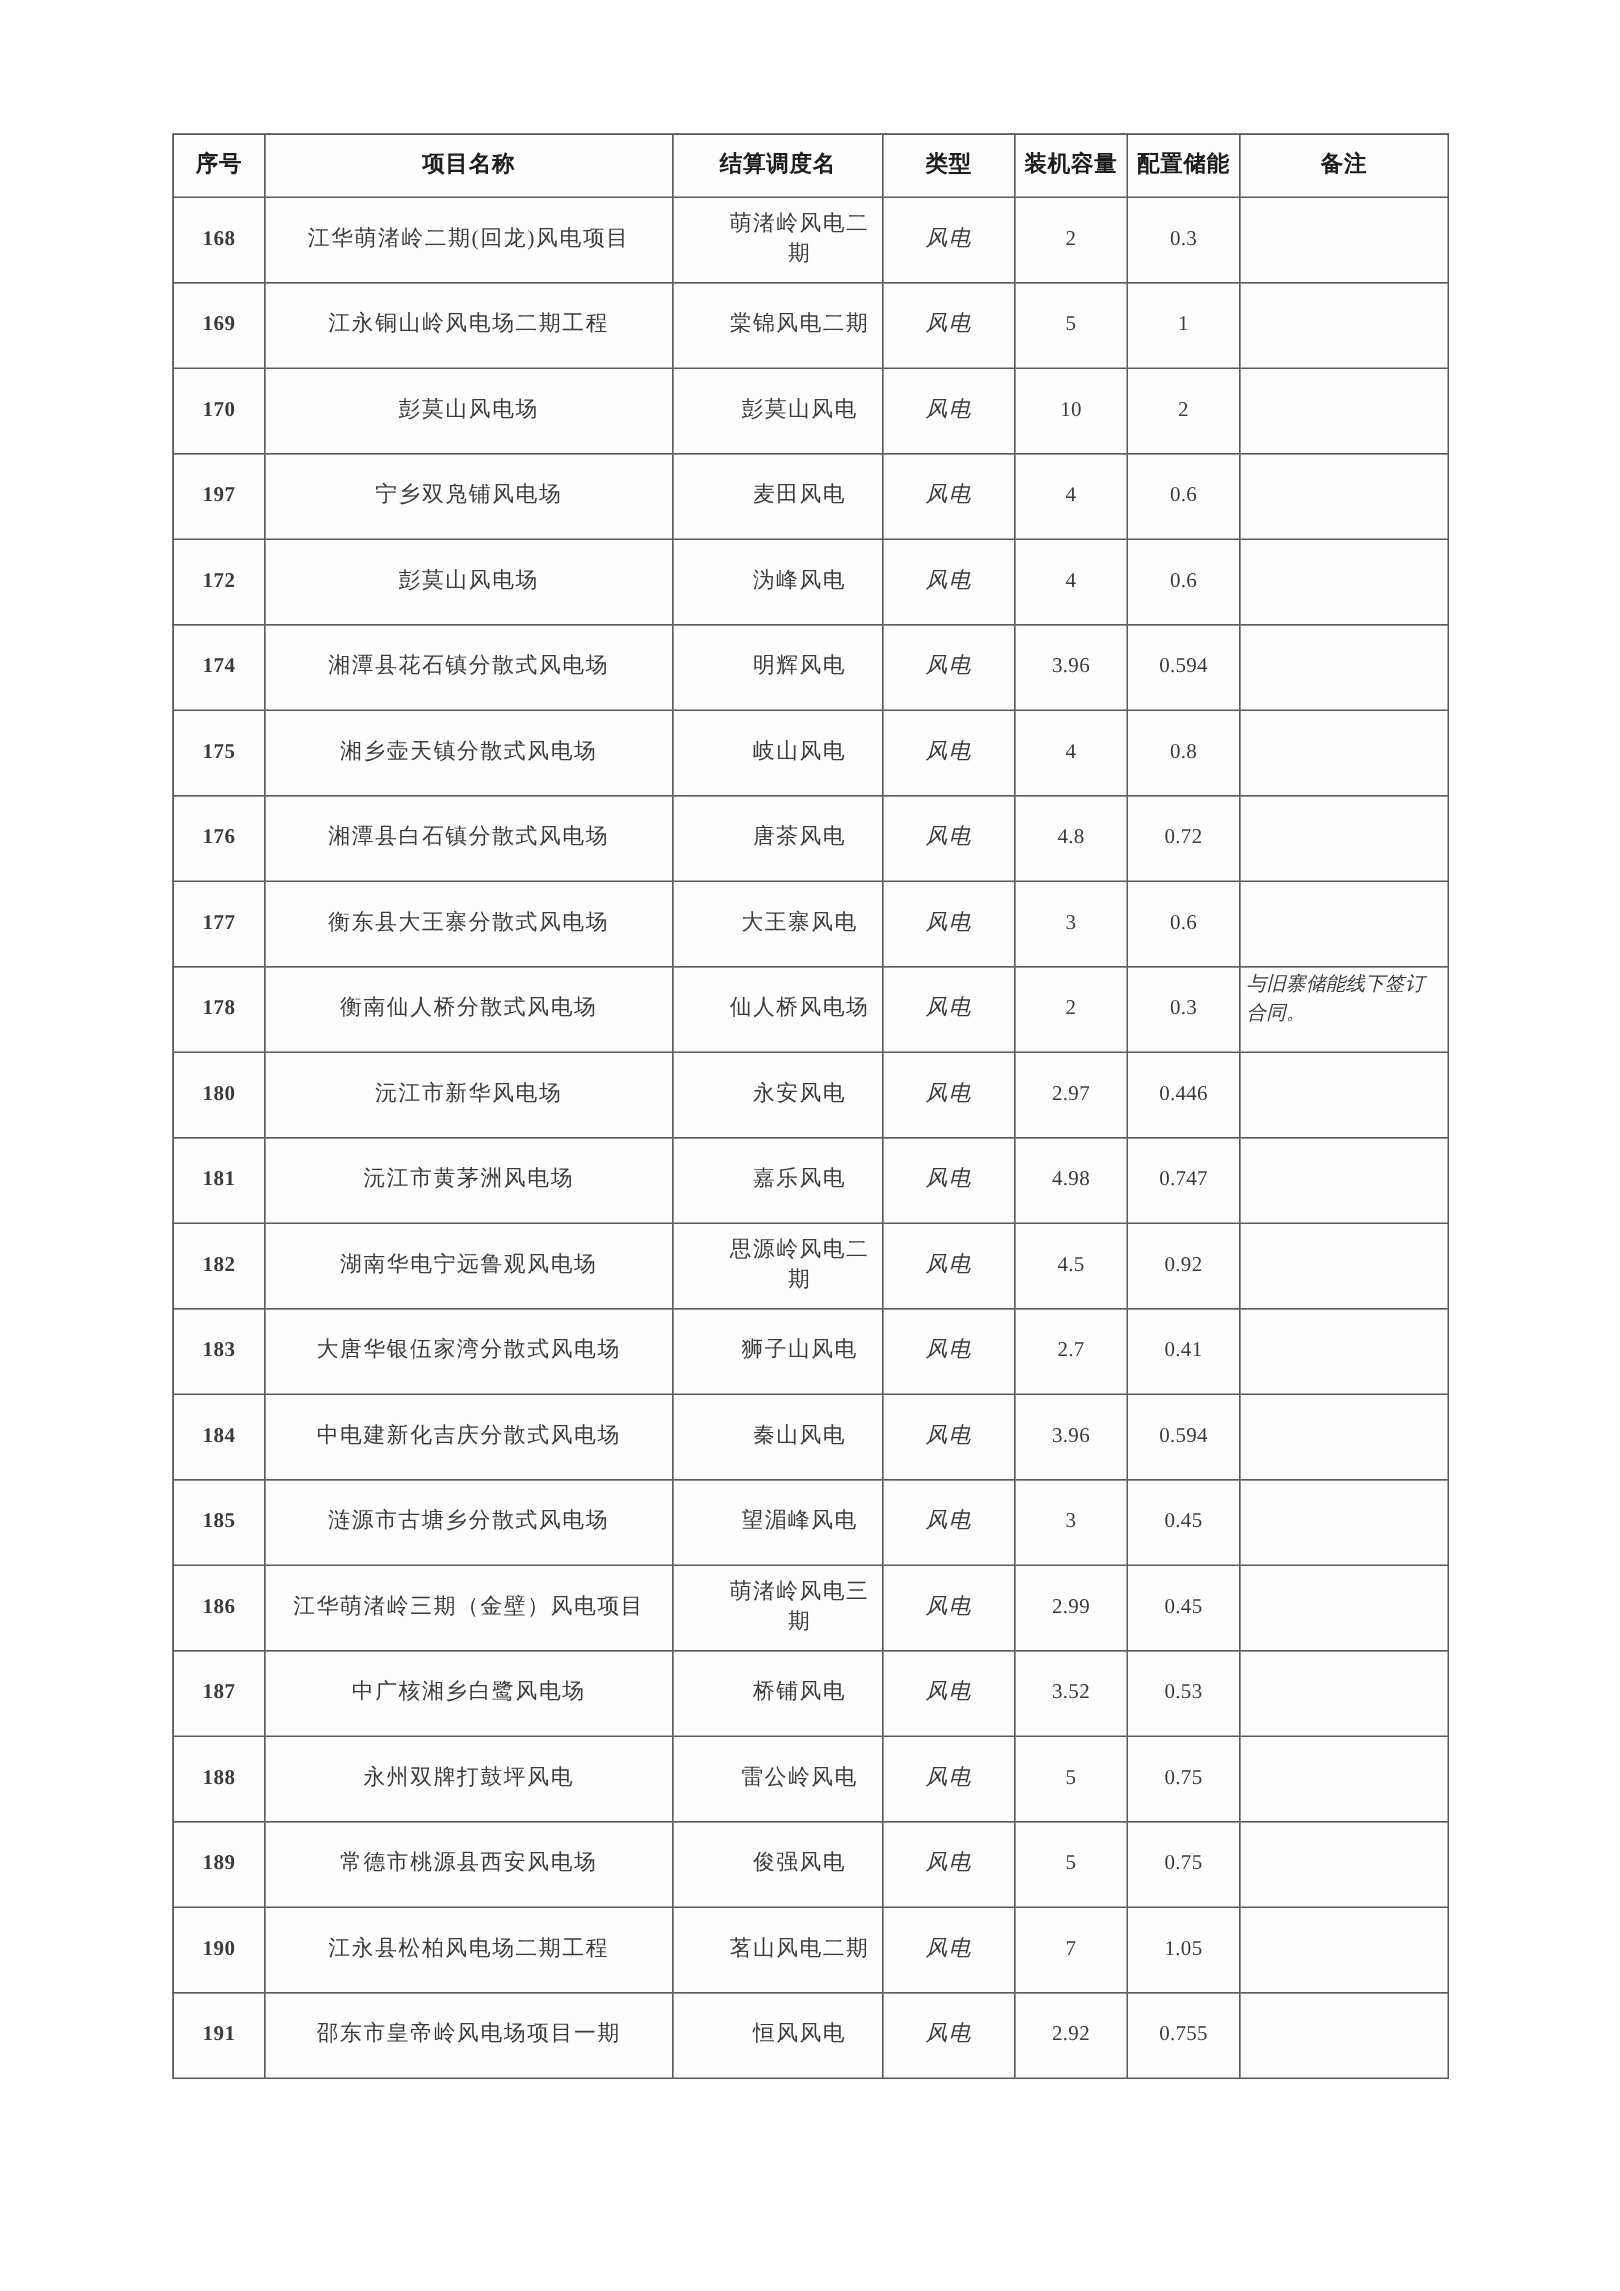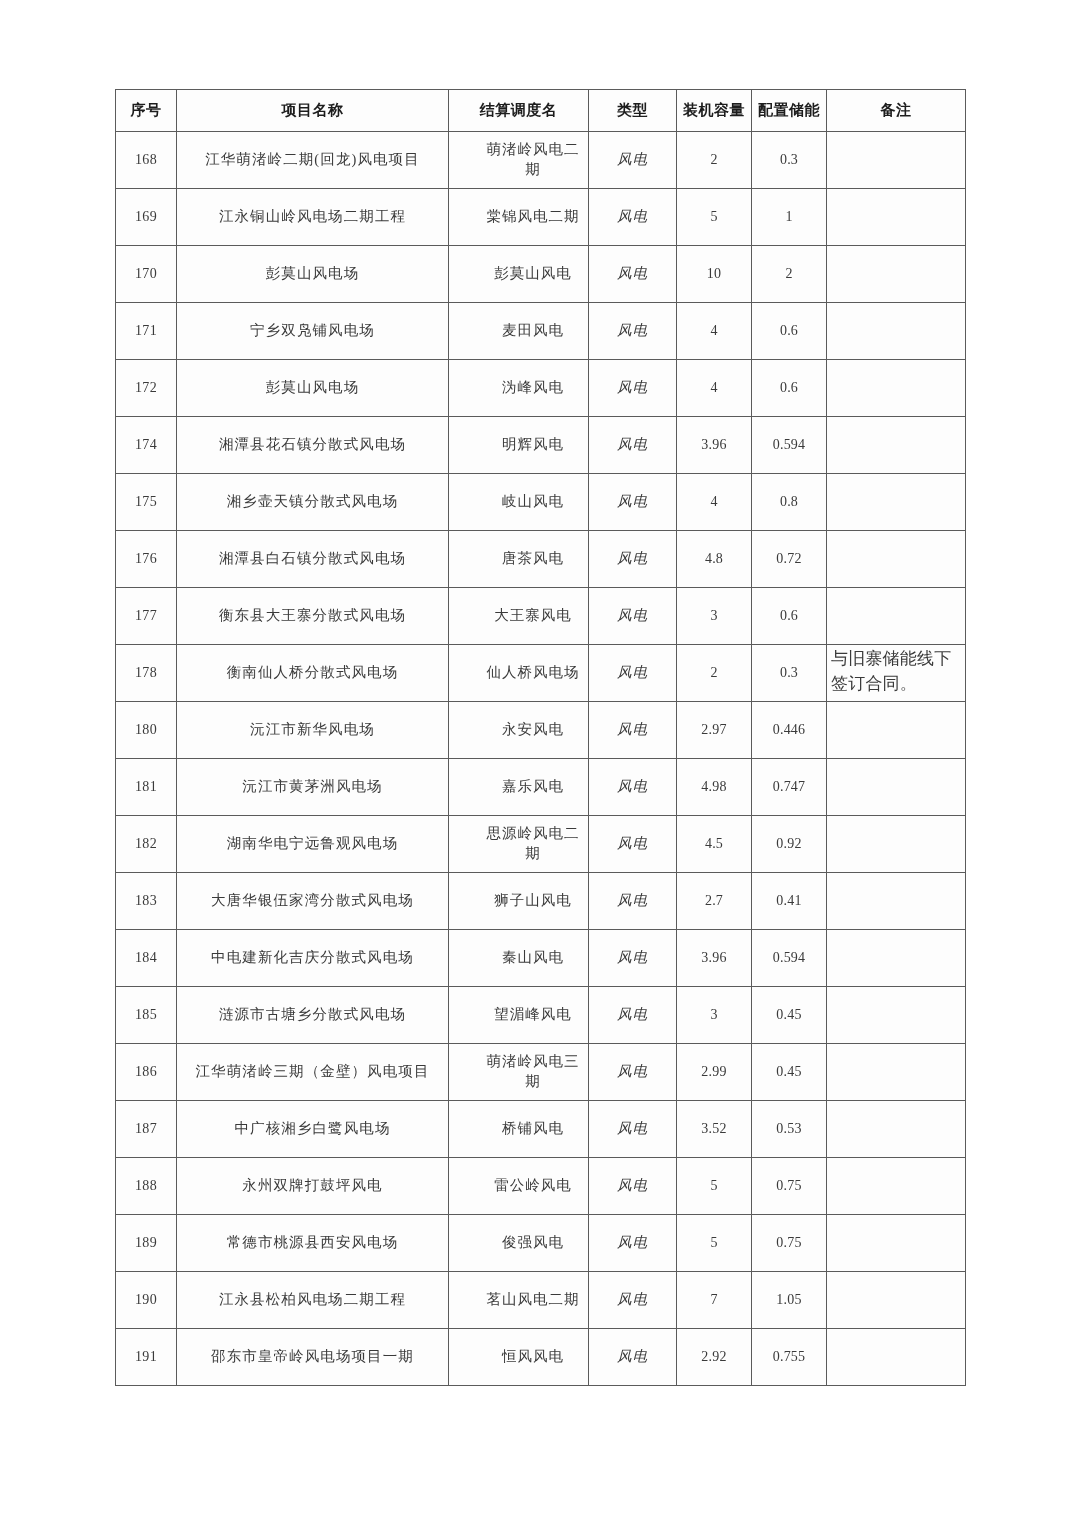--- a/index.html
+++ b/index.html
@@ -62,32 +62,34 @@
   table.grid tbody td {
     height: 52px;
     font-size: 14.5px;
     letter-spacing: 0.6px;
     font-weight: 400;
     color: #3a3a3a;
   }
   table.grid tbody td.seq {
     font-size: 14px;
     letter-spacing: 0.3px;
+    font-weight: bold;
   }
   table.grid tbody td.num {
     font-size: 14px;
     letter-spacing: 0.2px;
   }
   table.grid tbody td.remark {
     text-align: left;
-    font-size: 17px;
+    font-size: 13px;
     letter-spacing: 0.2px;
     line-height: 1.45;
     padding: 2px 4px;
     vertical-align: top;
+    font-style: italic;
   }
   table.grid tbody td.type {
     letter-spacing: 1px;
     font-style: italic;
   }
   table.grid tbody td.name {
     letter-spacing: 1.1px;
   }
   table.grid tbody td.sched {
     letter-spacing: 1px;
@@ -142,21 +144,21 @@
           <tr>
             <td class="seq">170</td>
             <td class="name">彭莫山风电场</td>
             <td class="sched">彭莫山风电</td>
             <td class="type">风电</td>
             <td class="num">10</td>
             <td class="num">2</td>
             <td class="remark"></td>
           </tr>
           <tr>
-            <td class="seq">171</td>
+            <td class="seq">197</td>
             <td class="name">宁乡双凫铺风电场</td>
             <td class="sched">麦田风电</td>
             <td class="type">风电</td>
             <td class="num">4</td>
             <td class="num">0.6</td>
             <td class="remark"></td>
           </tr>
           <tr>
             <td class="seq">172</td>
             <td class="name">彭莫山风电场</td>

